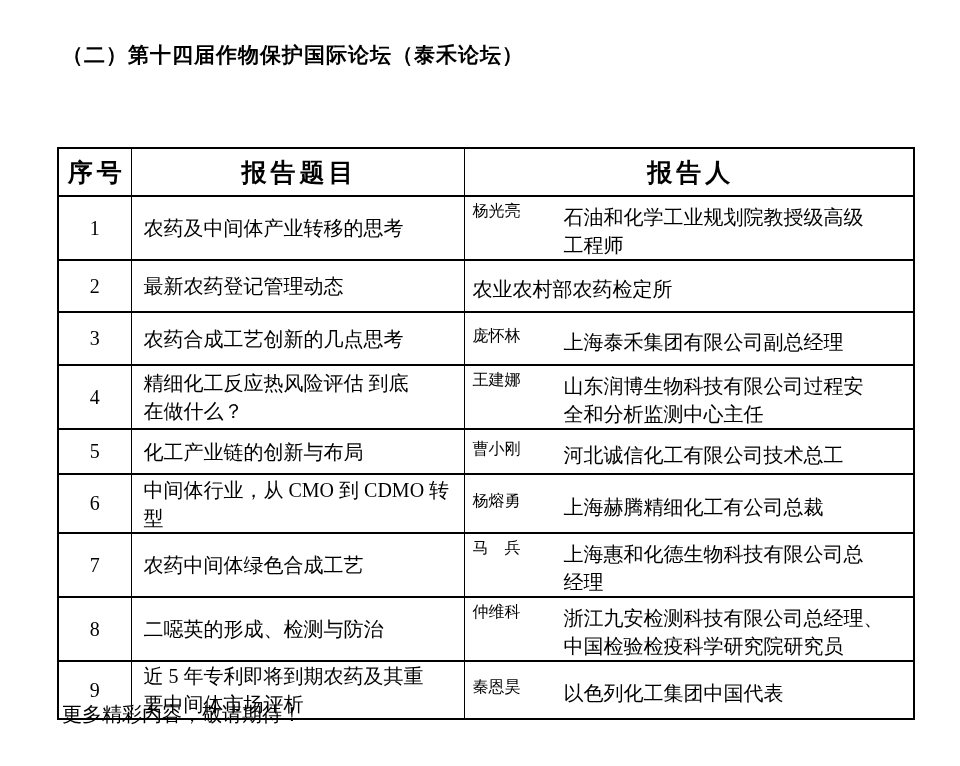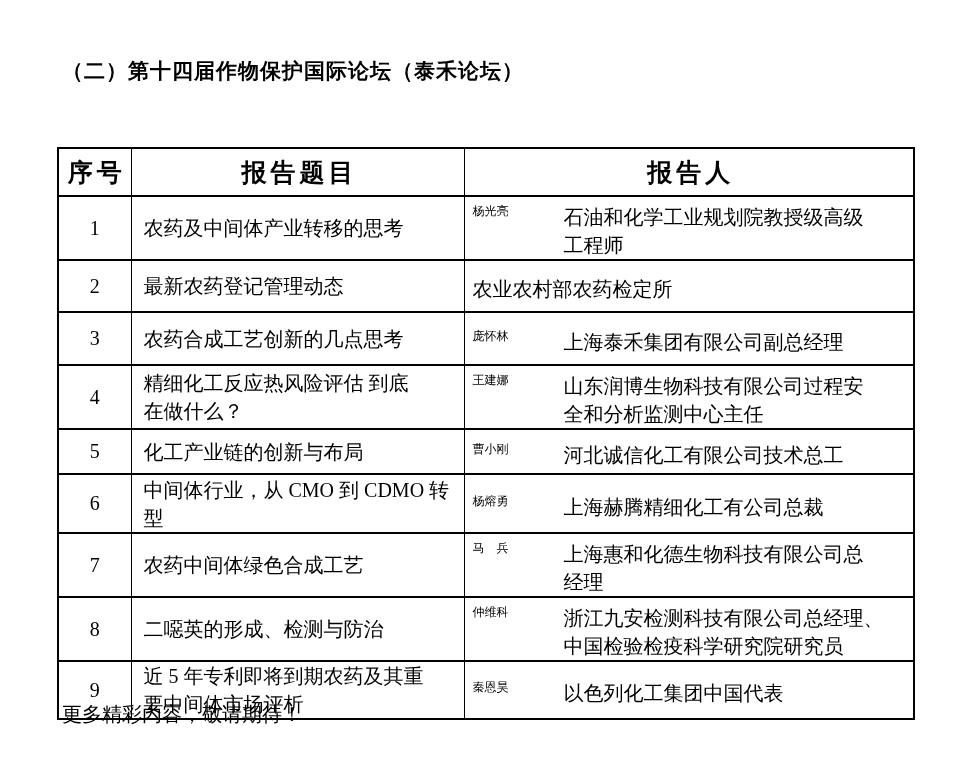--- a/index.html
+++ b/index.html
@@ -12,21 +12,21 @@
   .page {
     position: relative;
     width: 960px;
     height: 766px;
     background: #ffffff;
     overflow: hidden;
   }
   .section-title {
     position: absolute;
     left: 62px;
-    top: 59px;
+    top: 43px;
     margin: 0;
     font-family: "Liberation Sans", "DejaVu Sans", sans-serif;
     font-weight: bold;
     font-size: 21px;
     line-height: 24px;
     letter-spacing: 1px;
     white-space: nowrap;
   }
   .forum-theme {
     position: absolute;
@@ -84,21 +84,21 @@
     padding-left: 8px;
     padding-right: 8px;
   }
   .rep-wrap {
     display: flex;
     align-items: flex-start;
   }
   .speaker {
     flex: 0 0 91px;
     width: 91px;
-    font-size: 12px;
+    font-size: 16px;
     line-height: 28px;
     white-space: nowrap;
   }
   .affiliation {
     flex: 1 1 auto;
     font-size: 20px;
     line-height: 28px;
     white-space: pre-line;
     margin-top: 6px;
   }

